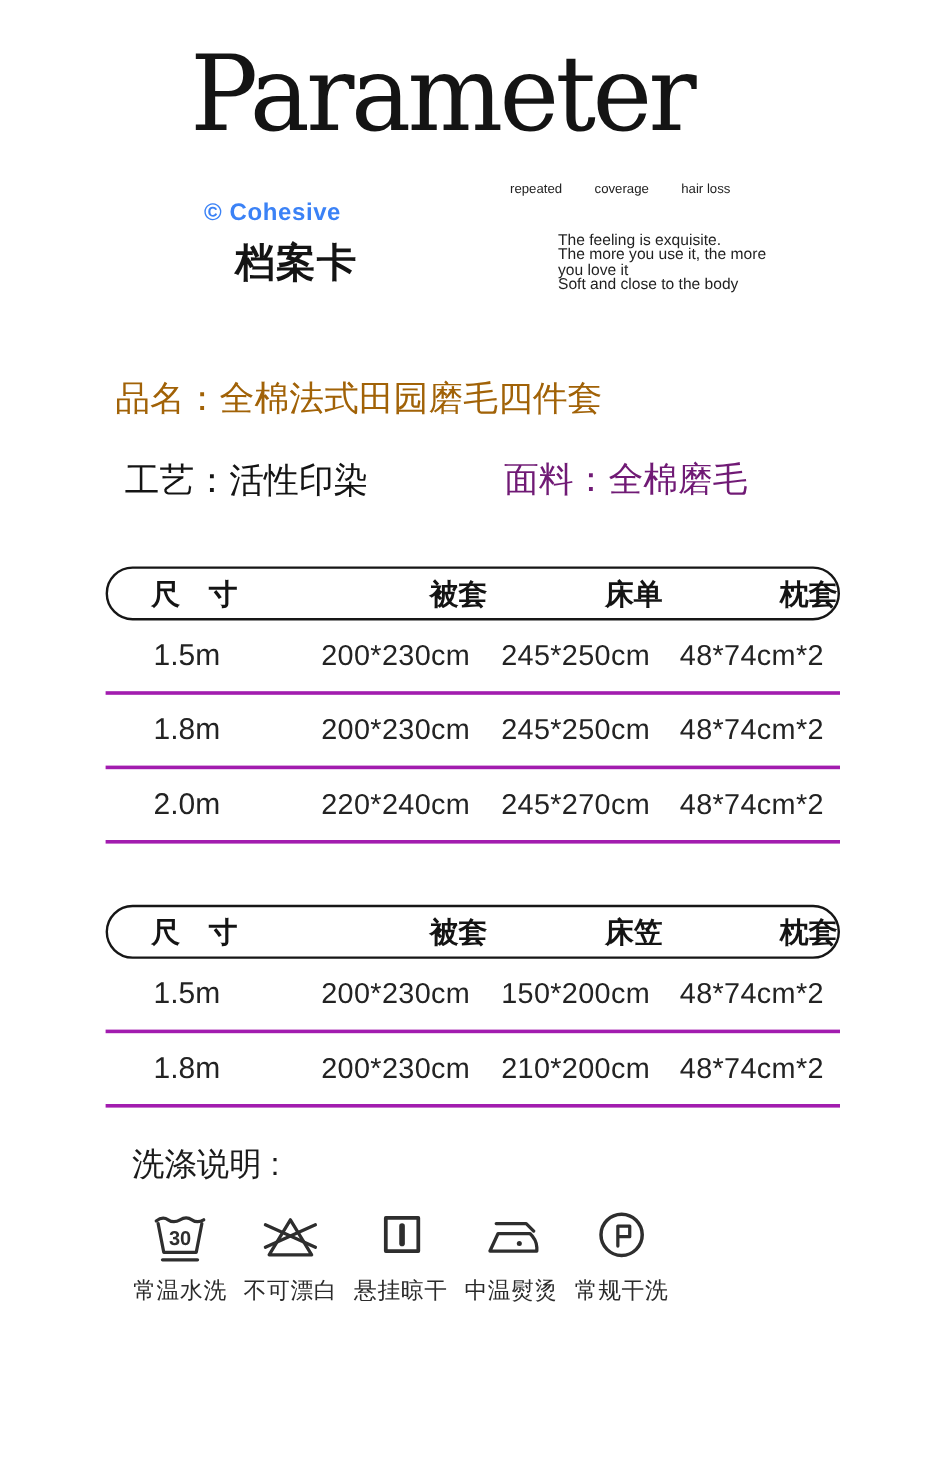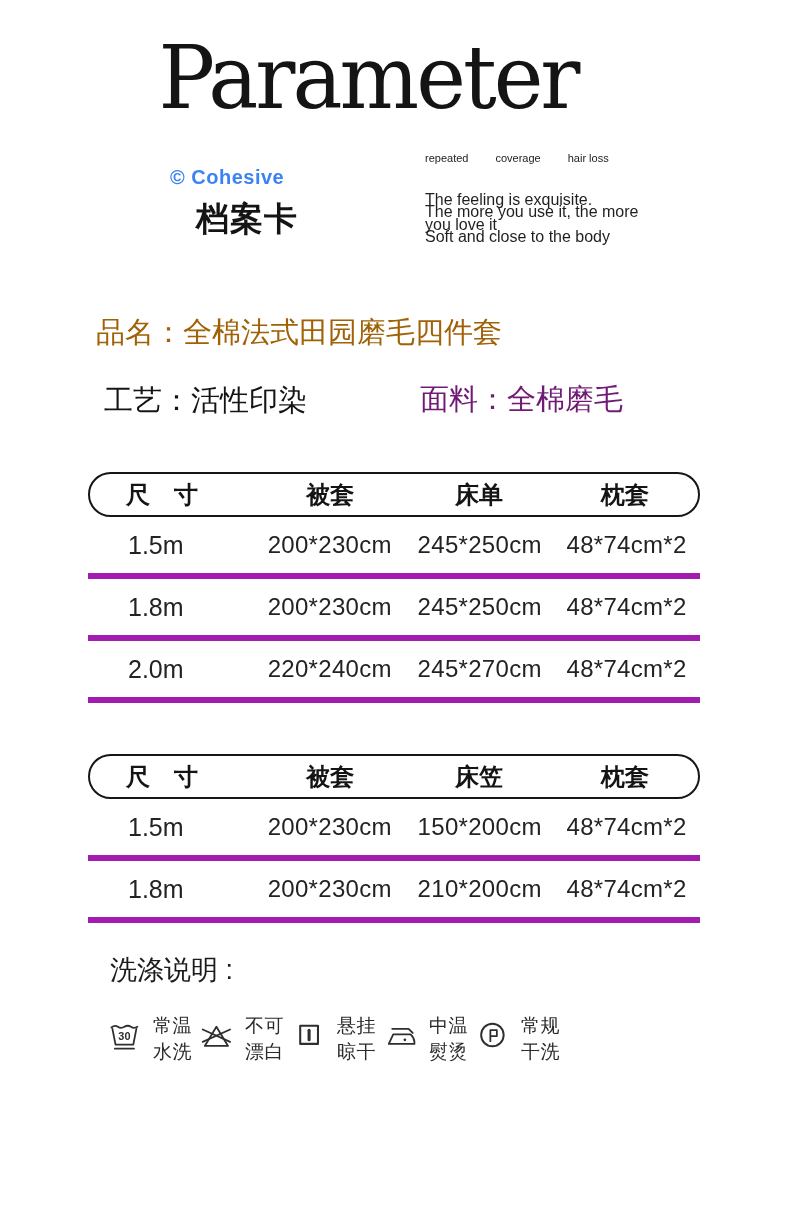--- a/index.html
+++ b/index.html
@@ -14,46 +14,46 @@
     position:absolute; top:30px; left:0; width:736px; height:96px;
     text-align:center; font-family:"DejaVu Serif", serif;
     font-size:84px; font-weight:400; letter-spacing:-3px; line-height:92px;
     color:#141414; transform:scaleY(1.04); transform-origin:top center;
   }
   .brand-block { position:absolute; left:170px; top:166px; }
   .brand-name { font-size:20px; font-weight:700; letter-spacing:0.5px; color:#3b82f6; }
   .card-label { margin-top:8px; margin-left:26px; font-size:33px; font-weight:700; color:#141414; letter-spacing:1px; }
   .tagline-block { position:absolute; left:425px; top:152px; width:230px; }
   .keywords { display:flex; gap:27px; font-size:11px; color:#222222; }
-  .tagline { margin-top:30px; font-size:16px; line-height:12.4px; color:#1f1f1f; }
+  .tagline { margin-top:30px; font-size:13px; line-height:12.4px; color:#1f1f1f;margin-left:40px; }
   
   .name-line { position:absolute; left:96px; top:313px; font-size:29px; font-weight:500; color:#a16207; }
   .craft-line { position:absolute; left:104px; top:381px; font-size:29px; font-weight:500; color:#141414;text-align:center; }
   .fabric-line { position:absolute; left:420px; top:380px; font-size:29px; font-weight:500; color:#701a75; }
   
   .size-table { position:absolute; left:88px; width:612px; }
   .table-1 { top:472px; }
   .table-2 { top:754px; }
   .pill {
     height:45px; border:2.5px solid #161616; border-radius:24px;
     display:grid; grid-template-columns:27% 25% 24% 24%; align-items:center;
     font-size:24px; font-weight:700; color:#141414;
   }
   .pill .c0 { padding-left:36px; }
-  .pill .cc { text-align:center;font-family:Liberation Serif, serif; }
+  .pill .cc { text-align:right;font-family:Liberation Serif, serif; }
   .trow {
     display:grid; grid-template-columns:27% 25% 24% 24%; align-items:center;
-    height:62px; border-bottom:6px solid #a21caf; font-size:24px; color:#232323;
+    height:62px; border-bottom:3px solid #a21caf; font-size:24px; color:#232323;
   }
   .trow .c0 { padding-left:40px; font-size:25px; }
   .trow .cc { text-align:center; letter-spacing:0.3px; }
   
   .wash-title { position:absolute; left:110px; top:952px; font-size:27px; font-weight:500; color:#1b1b1b; }
   .wash-row { position:absolute; left:108px; top:1004px; display:flex; gap:8px; }
-  .care-item { width:84px; display:flex; flex-direction:row; align-items:center;text-align:right; }
+  .care-item { width:84px; display:flex; flex-direction:column; align-items:center;text-align:right; }
   .care-item svg { display:block; }
   .care-label { margin-top:9px; font-size:19px; color:#2b2b2b; letter-spacing:0.5px; }
 </style>
 </head>
 <body>
 
 <div class="page">
 
   <div class="big-title">Parameter</div>
 

